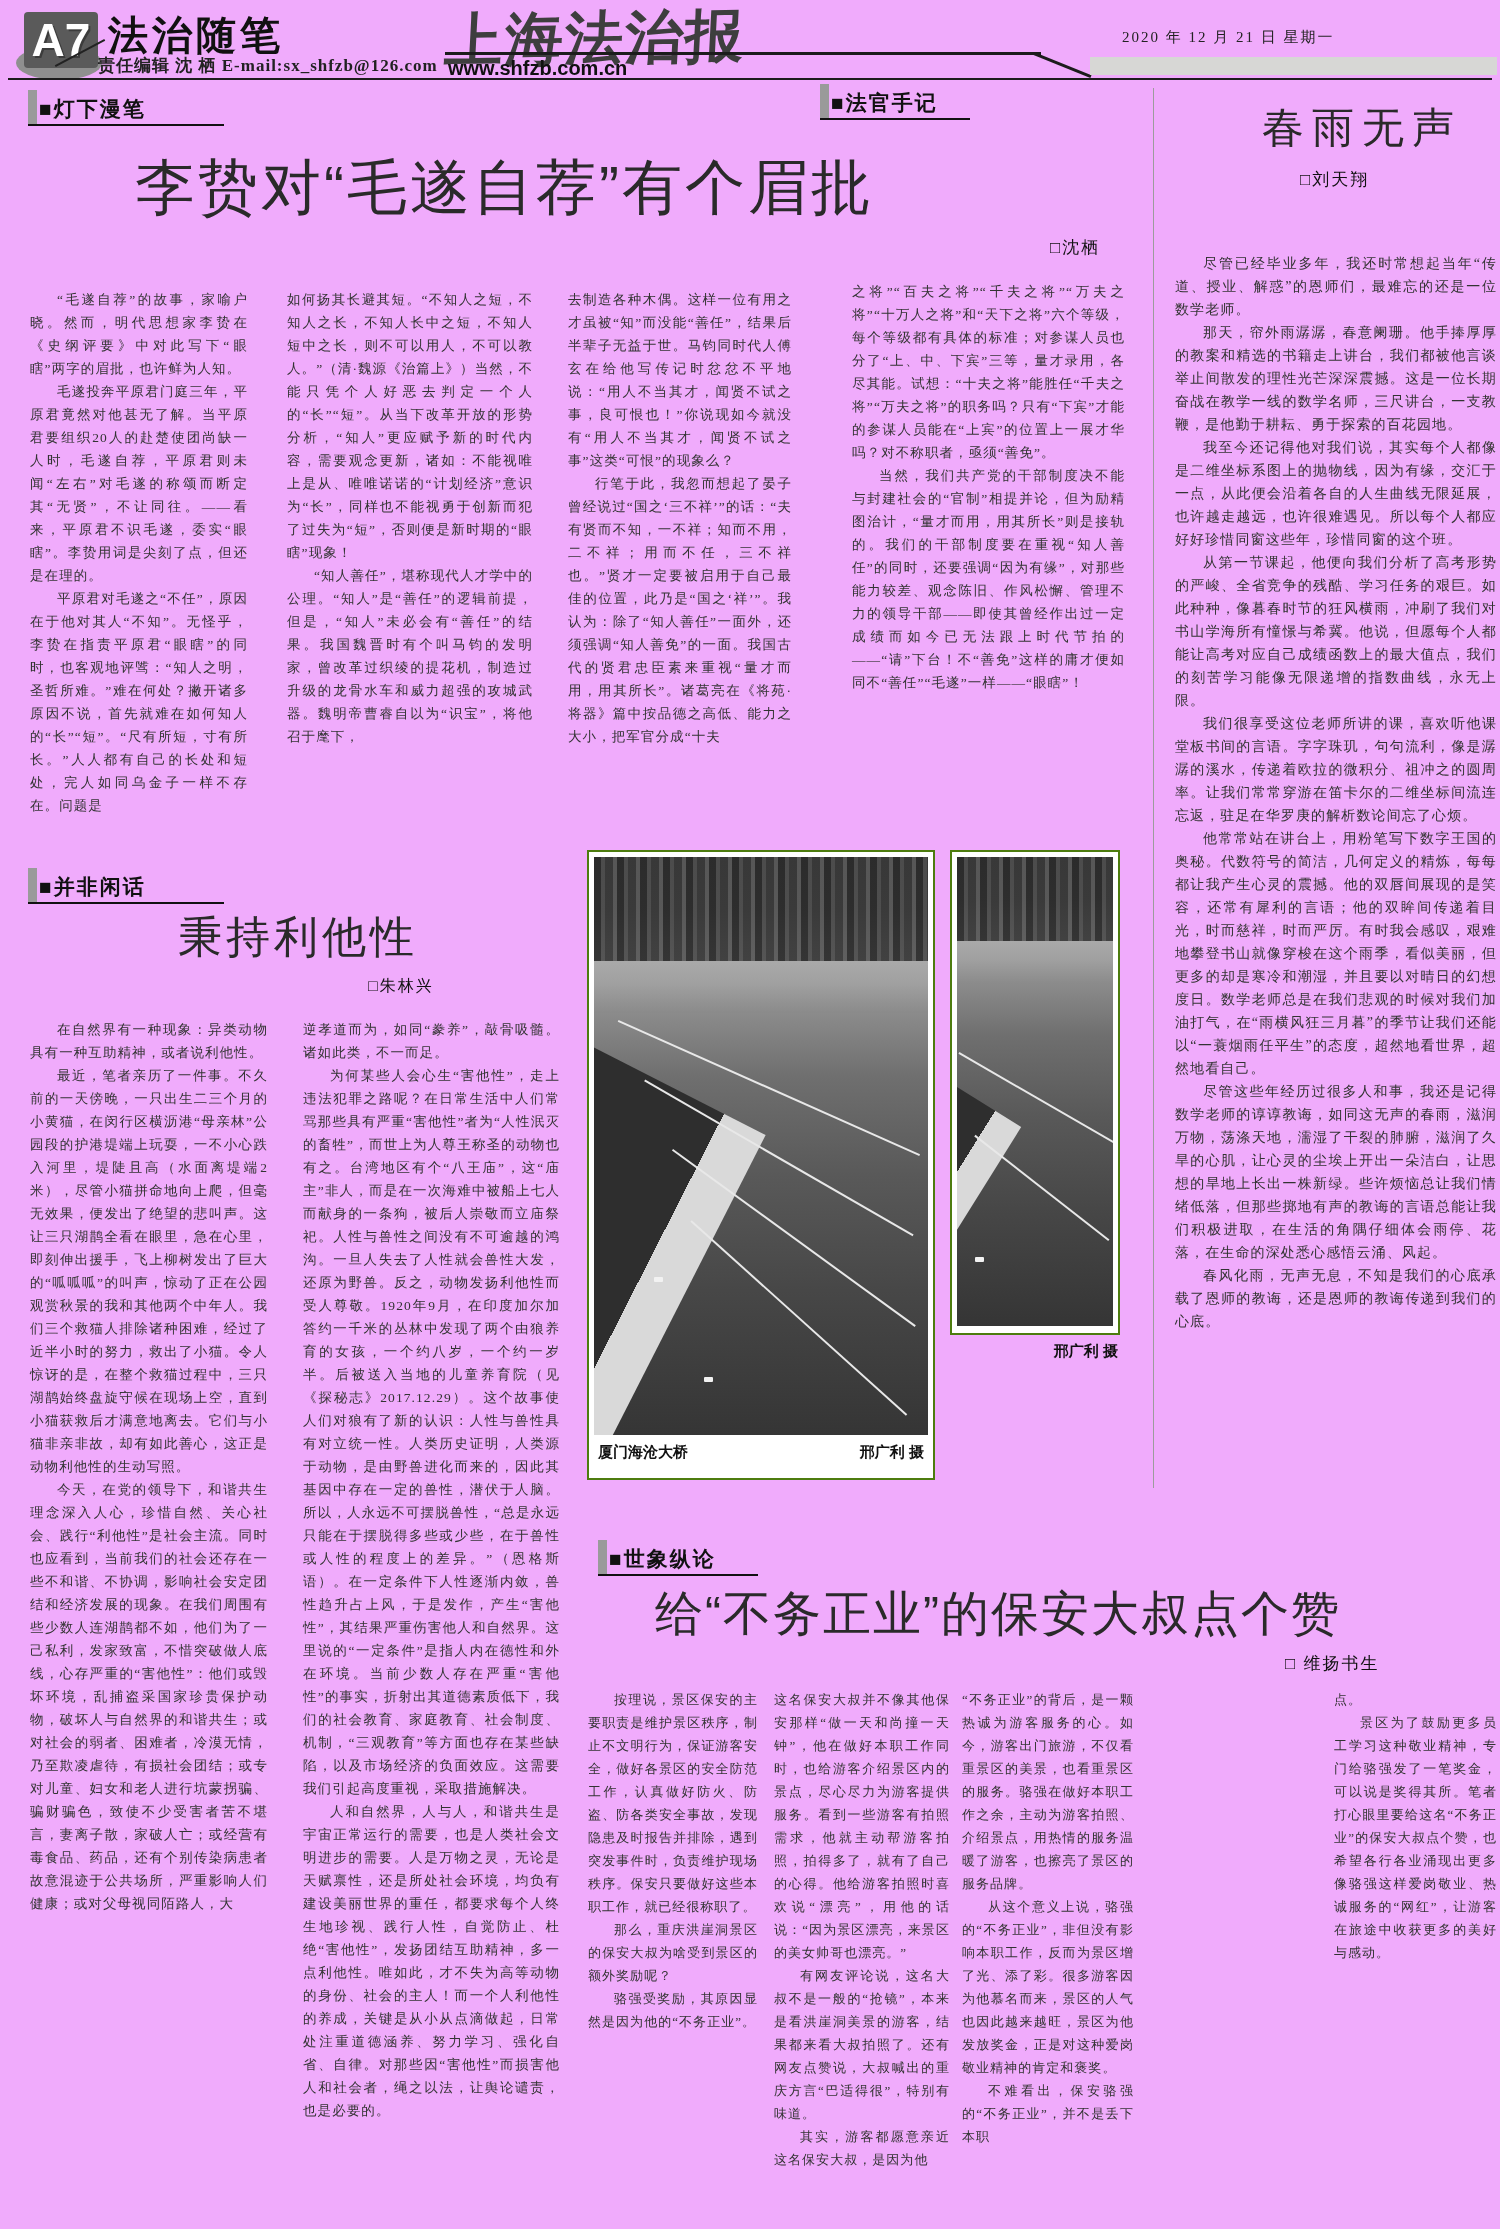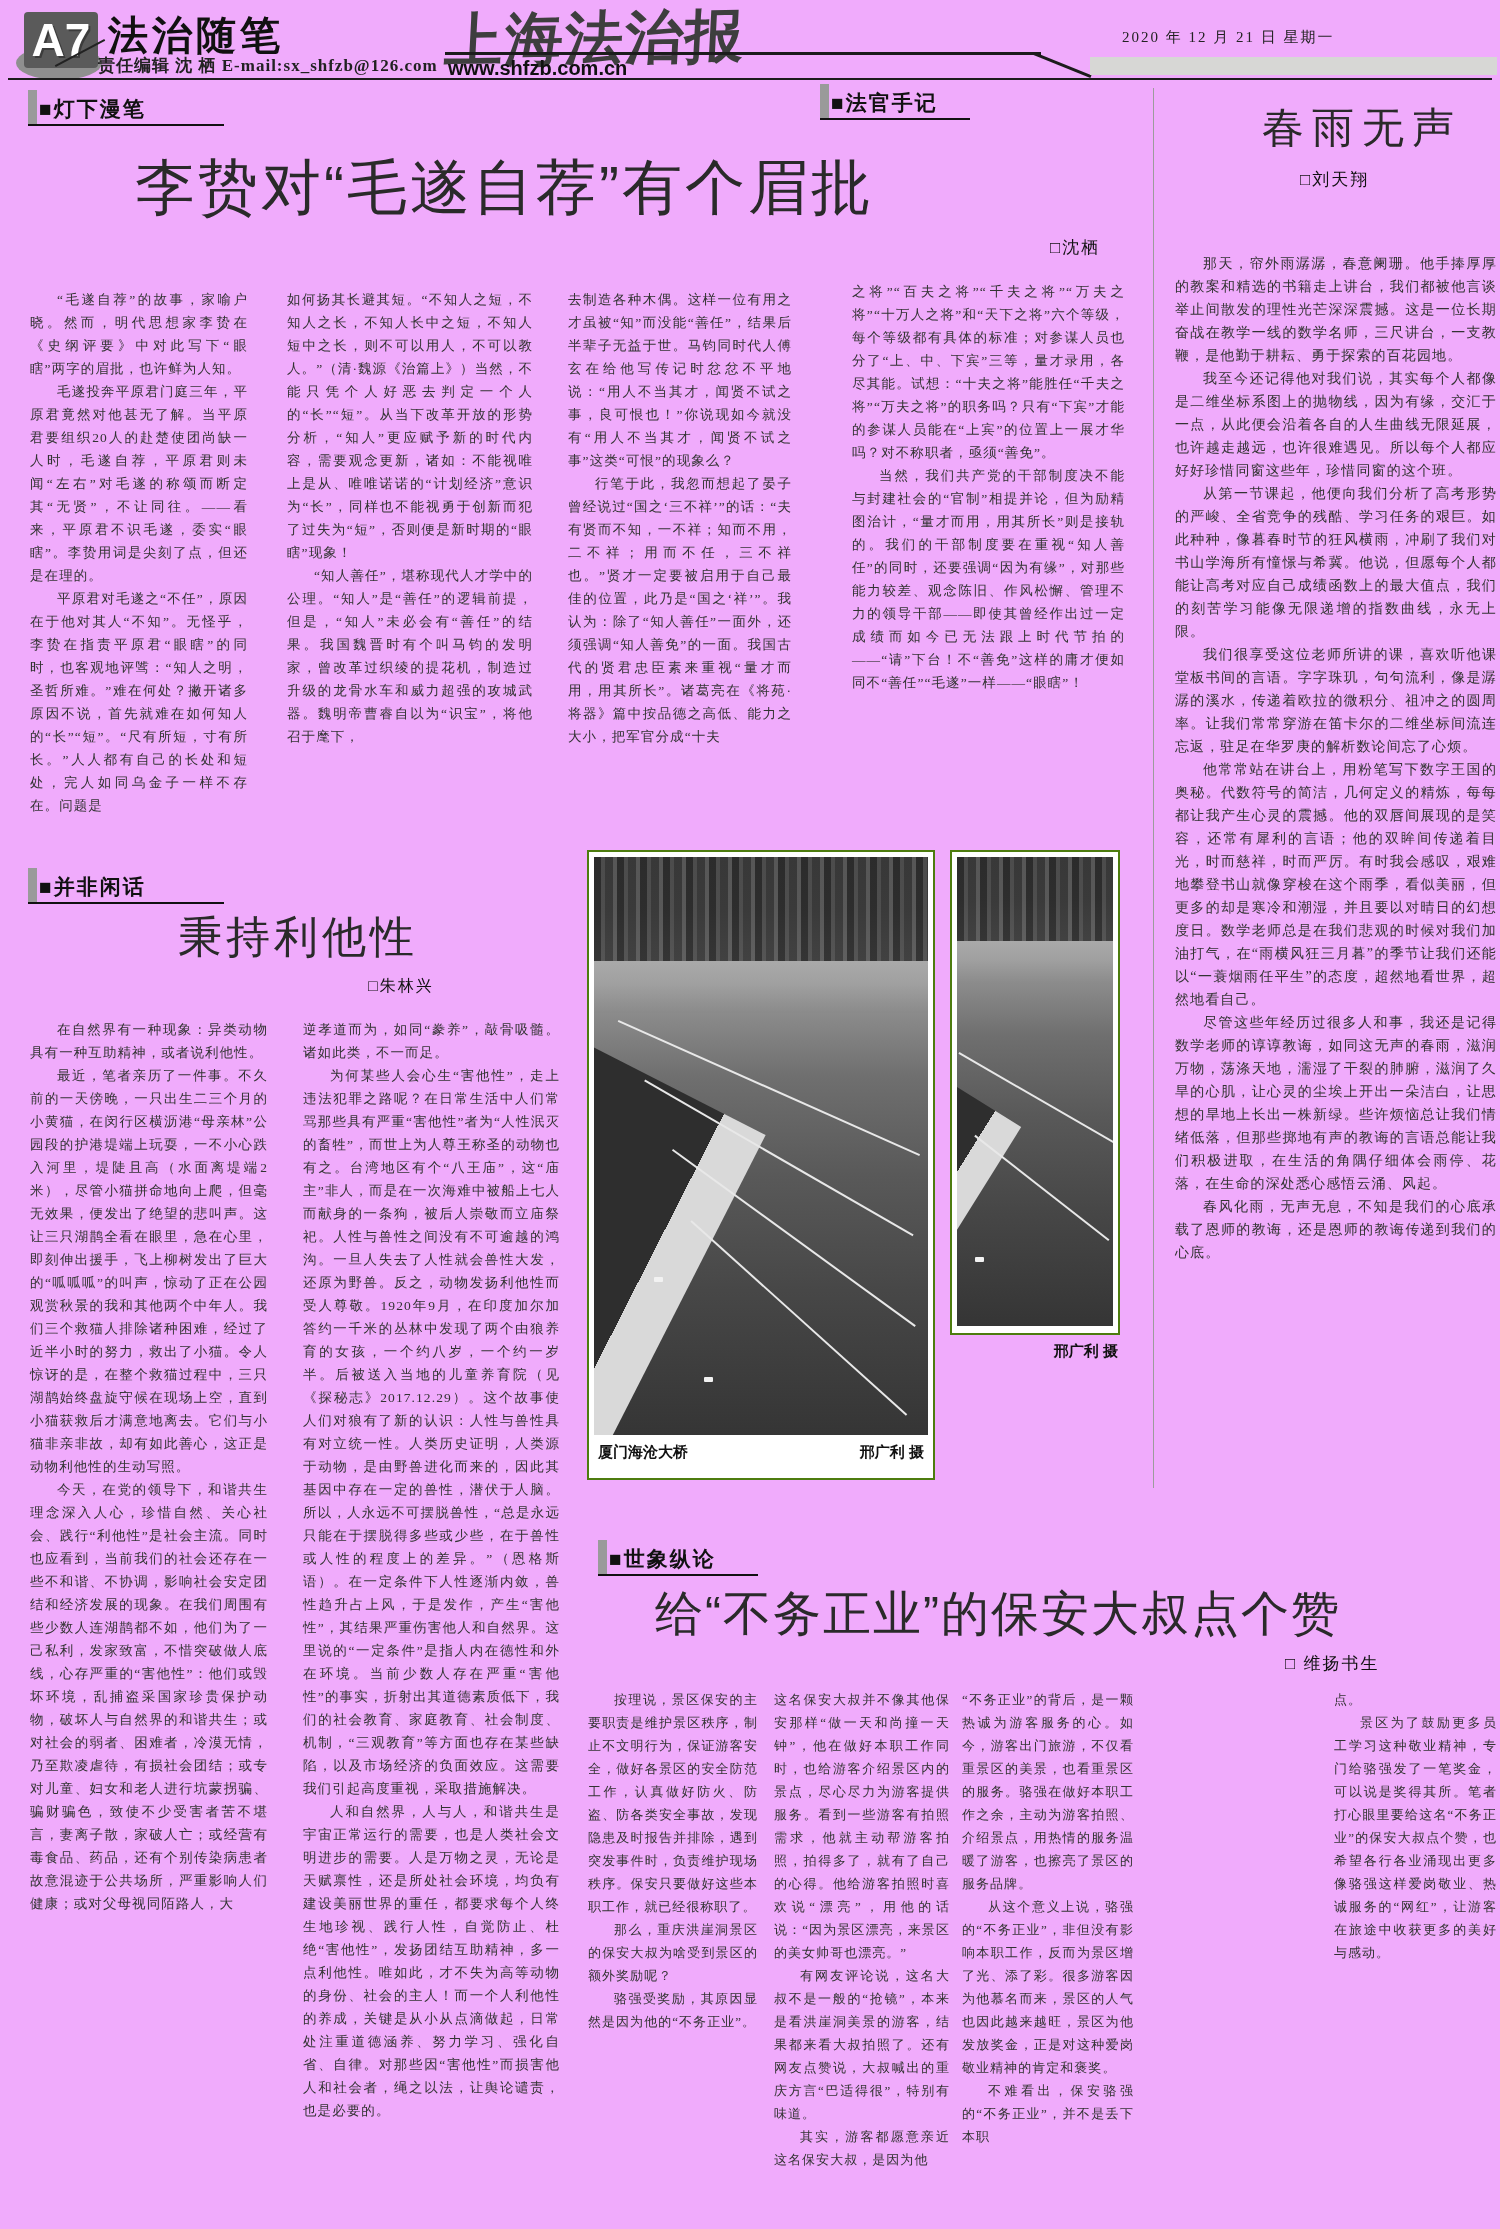--- a/index.html
+++ b/index.html
@@ -105,20 +105,21 @@
 
   <div class="abs seclabel" style="left:820px;top:84px;">
     <span class="gbar"></span><span class="sq">■</span><span>法官手记</span>
   </div>
   <div class="abs underline" style="left:820px;top:118px;width:150px;"></div>
 
   <div class="abs bigtitle" style="left:1262px;top:100px;font-size:42px;letter-spacing:8px;">春雨无声</div>
   <div class="abs byline" style="left:1300px;top:168px;">□刘天翔</div>
 
   <div class="col fs14" style="left:1175px;top:252px;width:322px;height:1238px;">
+      <p>尽管已经毕业多年，我还时常想起当年“传道、授业、解惑”的恩师们，最难忘的还是一位数学老师。</p>
       <p>那天，帘外雨潺潺，春意阑珊。他手捧厚厚的教案和精选的书籍走上讲台，我们都被他言谈举止间散发的理性光芒深深震撼。这是一位长期奋战在教学一线的数学名师，三尺讲台，一支教鞭，是他勤于耕耘、勇于探索的百花园地。</p>
       <p>我至今还记得他对我们说，其实每个人都像是二维坐标系图上的抛物线，因为有缘，交汇于一点，从此便会沿着各自的人生曲线无限延展，也许越走越远，也许很难遇见。所以每个人都应好好珍惜同窗这些年，珍惜同窗的这个班。</p>
       <p>从第一节课起，他便向我们分析了高考形势的严峻、全省竞争的残酷、学习任务的艰巨。如此种种，像暮春时节的狂风横雨，冲刷了我们对书山学海所有憧憬与希冀。他说，但愿每个人都能让高考对应自己成绩函数上的最大值点，我们的刻苦学习能像无限递增的指数曲线，永无上限。</p>
       <p>我们很享受这位老师所讲的课，喜欢听他课堂板书间的言语。字字珠玑，句句流利，像是潺潺的溪水，传递着欧拉的微积分、祖冲之的圆周率。让我们常常穿游在笛卡尔的二维坐标间流连忘返，驻足在华罗庚的解析数论间忘了心烦。</p>
       <p>他常常站在讲台上，用粉笔写下数字王国的奥秘。代数符号的简洁，几何定义的精炼，每每都让我产生心灵的震撼。他的双唇间展现的是笑容，还常有犀利的言语；他的双眸间传递着目光，时而慈祥，时而严厉。有时我会感叹，艰难地攀登书山就像穿梭在这个雨季，看似美丽，但更多的却是寒冷和潮湿，并且要以对晴日的幻想度日。数学老师总是在我们悲观的时候对我们加油打气，在“雨横风狂三月暮”的季节让我们还能以“一蓑烟雨任平生”的态度，超然地看世界，超然地看自己。</p>
       <p>尽管这些年经历过很多人和事，我还是记得数学老师的谆谆教诲，如同这无声的春雨，滋润万物，荡涤天地，濡湿了干裂的肺腑，滋润了久旱的心肌，让心灵的尘埃上开出一朵洁白，让思想的旱地上长出一株新绿。些许烦恼总让我们情绪低落，但那些掷地有声的教诲的言语总能让我们积极进取，在生活的角隅仔细体会雨停、花落，在生命的深处悉心感悟云涌、风起。</p>
       <p>春风化雨，无声无息，不知是我们的心底承载了恩师的教诲，还是恩师的教诲传递到我们的心底。</p>
     </div>
 
   <div class="abs seclabel" style="left:28px;top:868px;">

